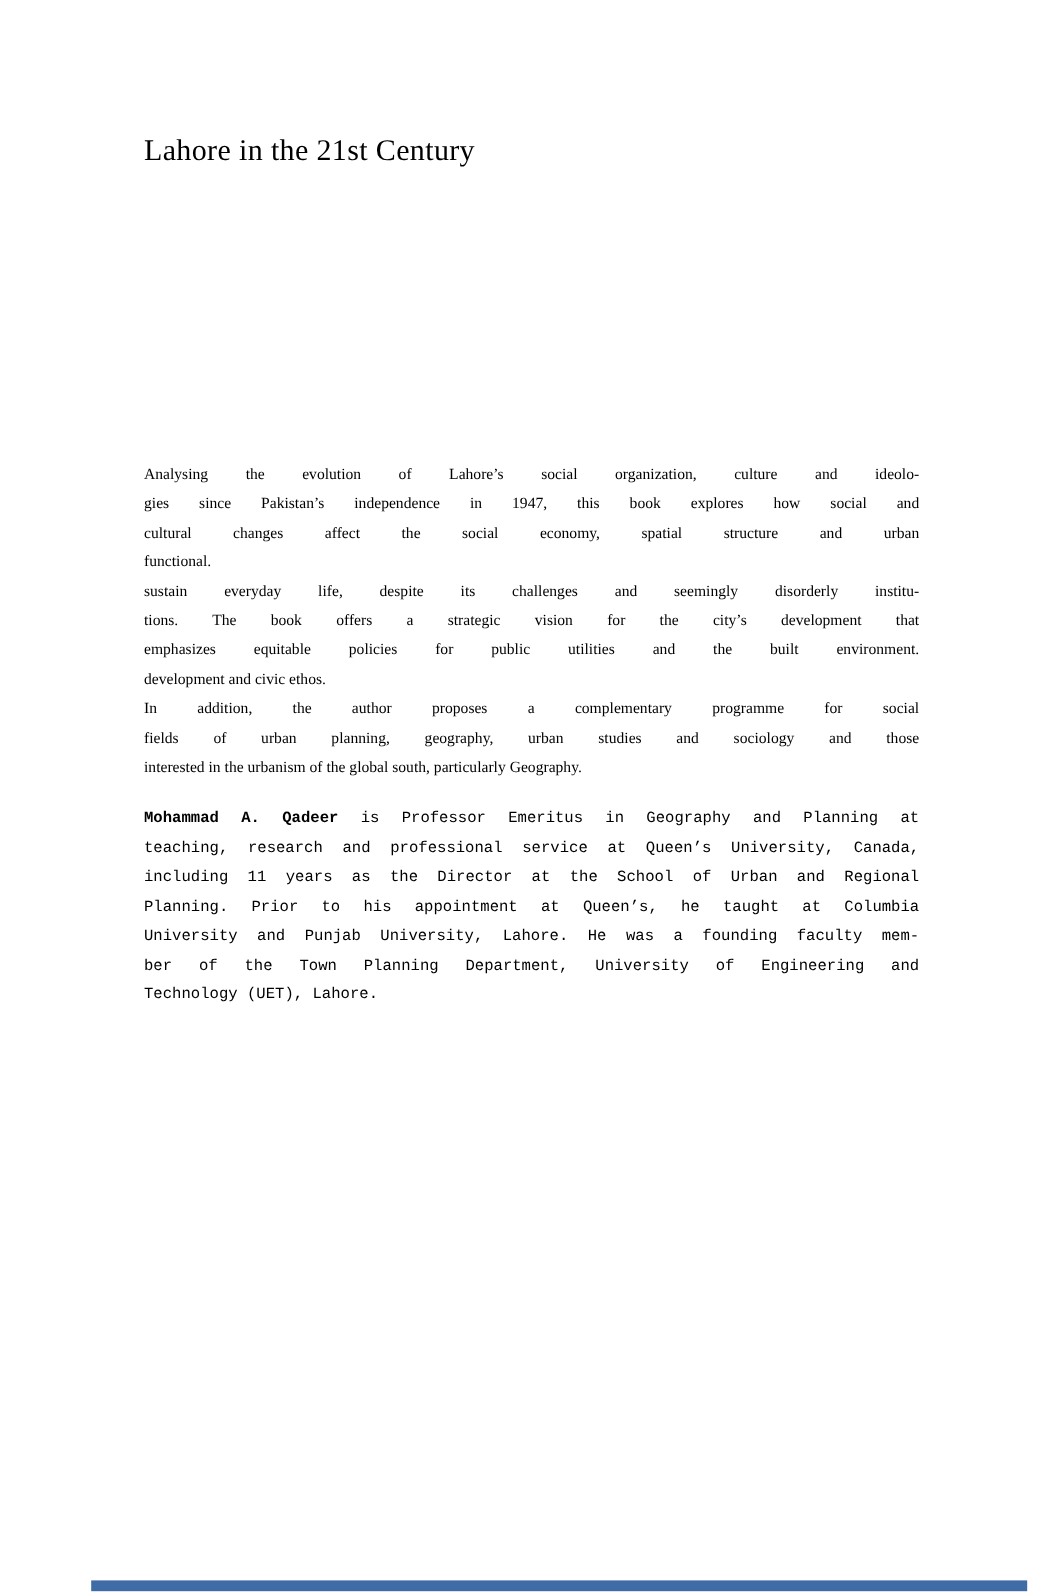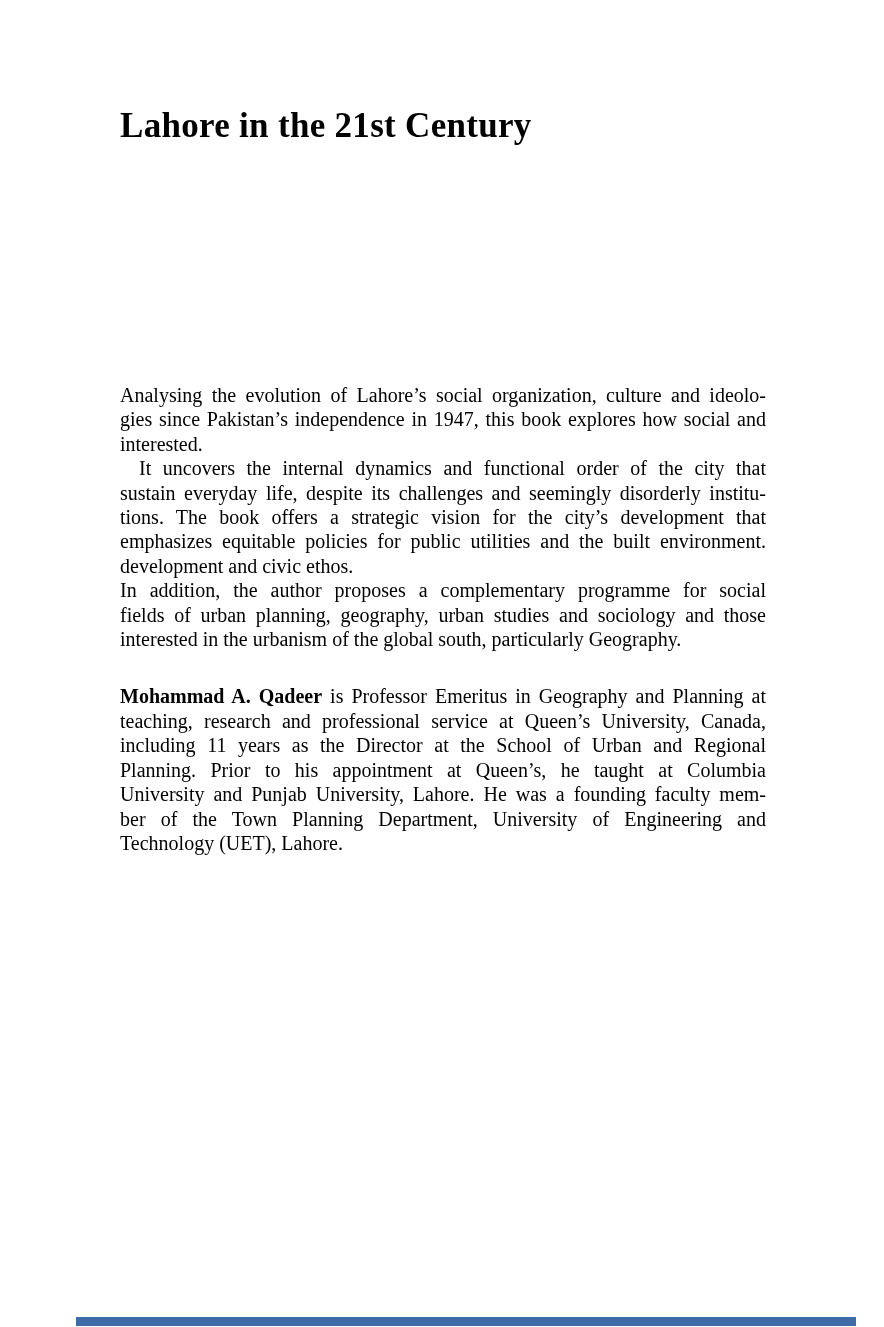--- a/index.html
+++ b/index.html
@@ -14,49 +14,50 @@
     background: #ffffff;
     color: #000000;
     font-family: "Liberation Serif", serif;
     overflow: hidden;
   }
   .book-title {
     position: absolute;
     left: 120px;
     top: 106px;
     margin: 0;
-    font-size: 35px;
+    font-size: 25px;
     line-height: 40px;
-    font-weight: bold;
+    font-weight: normal;
     letter-spacing: 0.3px;
     white-space: nowrap;
   }
   .text-block {
     position: absolute;
     left: 120px;
     top: 383px;
     width: 646px;
-    font-size: 20px;
+    font-size: 13px;
     line-height: 24.4px;
   }
   .para {
     margin: 0;
   }
   .line {
     text-align: justify;
     text-align-last: justify;
   }
   .line.last {
     text-align-last: left;
   }
   .line.indent {
     text-indent: 19px;
   }
   .bio {
-    margin-top: 33px;
+    margin-top: 19px;
+    font-family: Liberation Mono, monospace;
   }
   .bio strong {
     font-weight: bold;
   }
   .footer-bar {
     position: absolute;
     left: 76px;
     top: 1317px;
     width: 780px;
     height: 9px;
@@ -67,25 +68,25 @@
 
 <div class="page">
 
   <h1 class="book-title">Lahore in the 21st Century</h1>
 
   <div class="text-block">
 
     <div class="para">
       <div class="line">Analysing the evolution of Lahore’s social organization, culture and ideolo-</div>
       <div class="line">gies since Pakistan’s independence in 1947, this book explores how social and</div>
-      <div class="line last">interested.</div>
+      <div class="line">cultural changes affect the social economy, spatial structure and urban</div>
+      <div class="line last">functional.</div>
     </div>
 
     <div class="para">
-      <div class="line indent">It uncovers the internal dynamics and functional order of the city that</div>
       <div class="line">sustain everyday life, despite its challenges and seemingly disorderly institu-</div>
       <div class="line">tions. The book offers a strategic vision for the city’s development that</div>
       <div class="line">emphasizes equitable policies for public utilities and the built environment.</div>
       <div class="line last">development and civic ethos.</div>
       <div class="line">In addition, the author proposes a complementary programme for social</div>
     </div>
 
     <div class="para">
       <div class="line">fields of urban planning, geography, urban studies and sociology and those</div>
       <div class="line last">interested in the urbanism of the global south, particularly Geography.</div>

